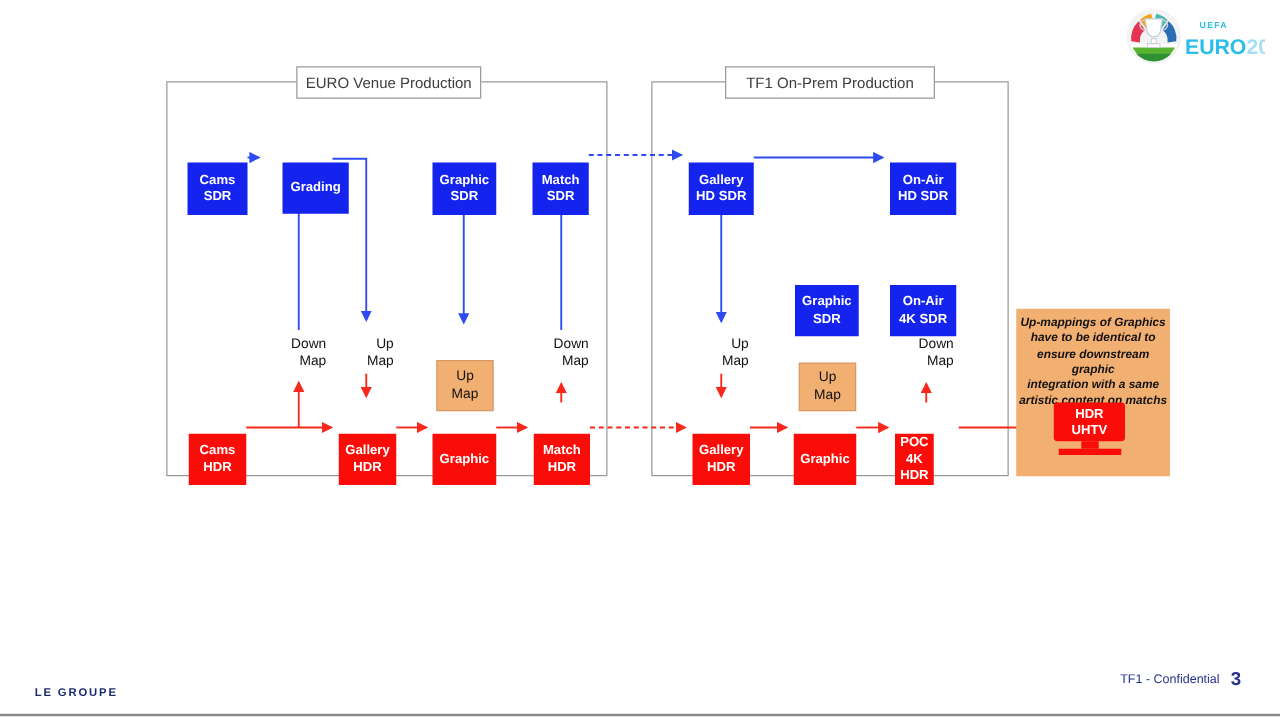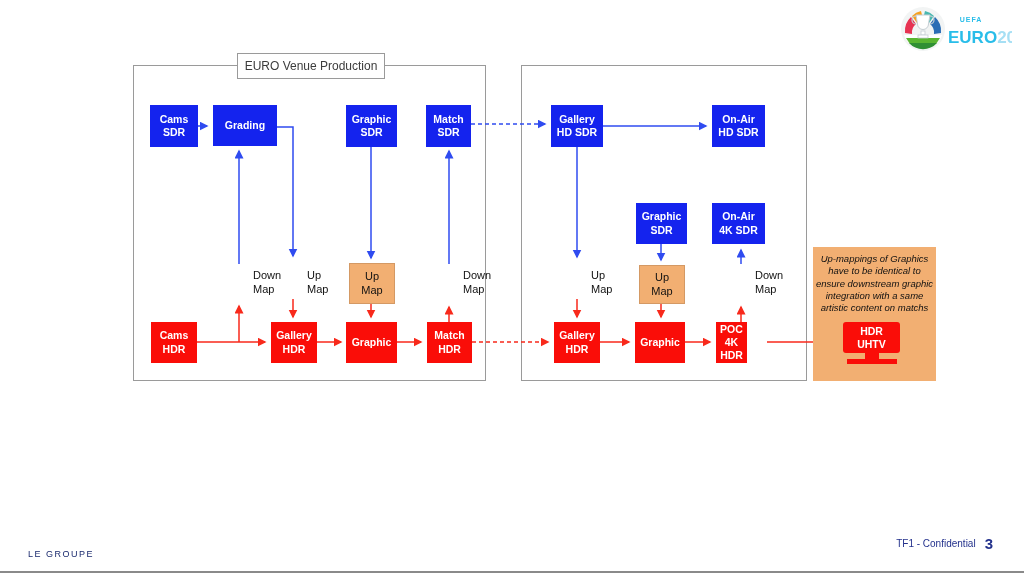--- a/index.html
+++ b/index.html
@@ -10,63 +10,63 @@
   .pre{white-space:pre-line;}
   
   .container-box{position:absolute;border:1px solid #9a9a9a;background:transparent;}
   .container-title{
     position:absolute;border:1px solid #9a9a9a;background:#ffffff;color:#3c3c3c;
     font-size:12px;display:flex;align-items:center;justify-content:center;z-index:3;
   }
   
   .node{
     position:absolute;display:flex;align-items:center;justify-content:center;text-align:center;
-    font-weight:bold;font-size:10.5px;line-height:1.25;color:#ffffff;z-index:2;
+    font-weight:bold;font-size:10.5px;line-height:1.25;color:#ffffff;z-index:2;margin-top:25px;
   }
   .node.blue{background:var(--blue-box);}
   .node.red{background:var(--red-box);}
   .node.orange{background:var(--orange-box);color:#111;font-weight:normal;font-size:11px;border:1px solid rgba(0,0,0,0.12);}
   .map-label{
-    position:absolute;width:44px;text-align:left;font-size:11px;line-height:1.3;color:#111;z-index:2;margin-left:36px;
+    position:absolute;width:44px;text-align:right;font-size:11px;line-height:1.3;color:#111;z-index:2;
   }
   
   #arrows{position:absolute;left:0;top:0;z-index:1;pointer-events:none;}
   .lb{stroke:var(--blue-line);stroke-width:1.5;fill:none;}
   .lr{stroke:var(--red-line);stroke-width:1.5;fill:none;}
   .dash{stroke-dasharray:4 3;}
   .mb{fill:var(--blue-line);}
   .mr{fill:var(--red-line);}
   
   .annotation{
     position:absolute;left:813px;top:247px;width:123px;height:134px;background:var(--orange-box);
     z-index:2;
   }
   .annotation-note{
     position:absolute;left:2px;top:6px;width:119px;text-align:center;
-    font-size:9.5px;font-weight:normal;font-style:italic;line-height:1.3;color:#111;
+    font-size:9.5px;font-weight:bold;font-style:italic;line-height:1.3;color:#111;
   }
   .tv-screen{
     position:absolute;left:30px;top:75px;width:57px;height:31px;background:var(--red-box);border-radius:3px;
     display:flex;align-items:center;justify-content:center;text-align:center;
     color:#fff;font-weight:bold;font-size:10.5px;line-height:1.2;
   }
   .tv-neck{position:absolute;left:52px;top:106px;width:14px;height:6px;background:var(--red-box);}
   .tv-base{position:absolute;left:34px;top:112px;width:50px;height:5px;background:var(--red-box);}
   
   .euro-logo{position:absolute;left:900px;top:5px;width:112px;height:48px;}
   
   .tf1-logo{
     position:absolute;left:22px;top:513px;width:78px;height:33px;
     background:linear-gradient(100deg,#131f63 0%,#28349c 38%,#7c2656 66%,#d9251c 100%);
     display:flex;align-items:center;justify-content:center;
     color:#fff;font-weight:900;font-style:italic;font-size:22px;letter-spacing:3px;
   }
   .tf1-groupe{
     position:absolute;left:22px;top:549px;width:78px;text-align:center;
-    color:#1a2a6e;font-weight:normal;font-size:9px;letter-spacing:1.5px;
+    color:#1a2a6e;font-weight:bold;font-size:9px;letter-spacing:1.5px;
   }
   
   .footer-right{
     position:absolute;right:31px;top:535px;display:flex;align-items:center;gap:9px;z-index:2;
   }
   .footer-label{font-size:10px;color:#23318c;text-align:right;}
   .footer-page{font-size:15px;font-weight:bold;color:#23318c;}
   .bottom-rule{position:absolute;left:0;top:571px;width:1024px;height:2px;background:#8a8a8a;}
 </style>
 </head>
@@ -110,24 +110,25 @@
     <line class="lr" x1="741" y1="322" x2="741" y2="307" marker-end="url(#ar)"></line>
     <line class="lr" x1="767" y1="342" x2="836" y2="342" marker-end="url(#ar)"></line>
 
     <line class="lr dash" x1="472" y1="342" x2="548" y2="342" marker-end="url(#ar)"></line>
   </svg>
 
   <div class="container-box" style="left:133px;top:65px;width:351px;height:314px;"></div>
   <div class="container-title" style="left:237px;top:53px;width:146px;height:24px;">EURO Venue Production</div>
 
   <div class="container-box" style="left:521px;top:65px;width:284px;height:314px;"></div>
+  <div class="container-title" style="left:580px;top:53px;width:166px;height:24px;">TF1 On-Prem Production</div>
 
   <div class="node blue pre" style="left:150px;top:105px;width:48px;height:42px;">Cams
 SDR</div>
-  <div class="node blue pre" style="left:213px;top:105px;width:64px;height:41px;">Grading</div>
+  <div class="node blue pre" style="left:226px;top:105px;width:53px;height:41px;">Grading</div>
   <div class="node blue pre" style="left:346px;top:105px;width:51px;height:42px;">Graphic
 SDR</div>
   <div class="node blue pre" style="left:426px;top:105px;width:45px;height:42px;">Match
 SDR</div>
   <div class="node red pre" style="left:151px;top:322px;width:46px;height:41px;">Cams
 HDR</div>
   <div class="node red pre" style="left:271px;top:322px;width:46px;height:41px;">Gallery
 HDR</div>
   <div class="node red pre" style="left:346px;top:322px;width:51px;height:41px;">Graphic</div>
   <div class="node red pre" style="left:427px;top:322px;width:45px;height:41px;">Match

